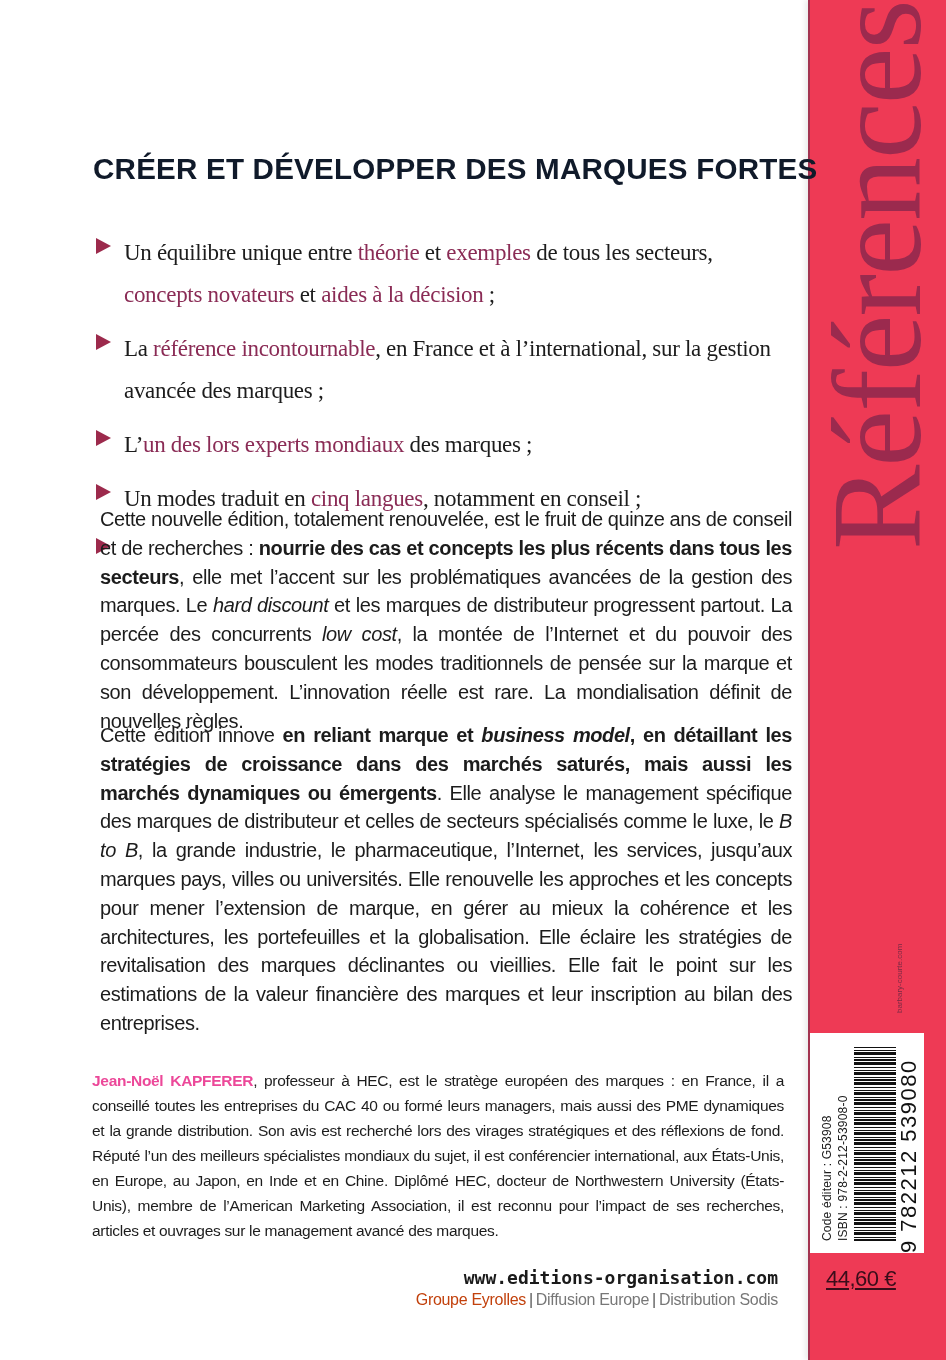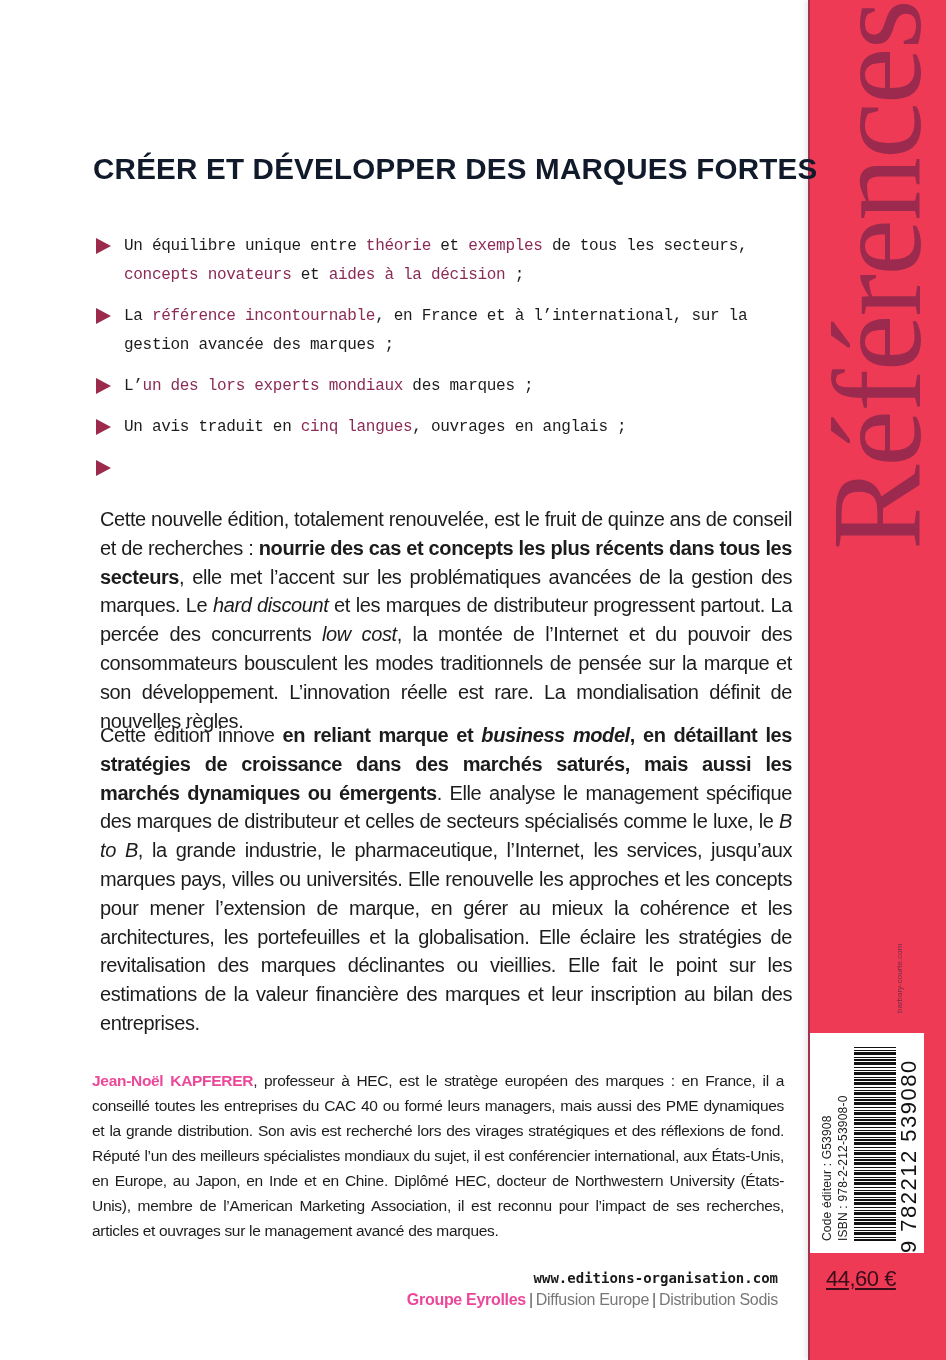--- a/index.html
+++ b/index.html
@@ -19,22 +19,22 @@
     .title {
       position: absolute; left: 93px; top: 153px;
       font-family: "Liberation Sans", sans-serif;
       font-weight: bold; font-size: 29px; letter-spacing: 0.2px;
       color: #101a2a; margin: 0; white-space: nowrap;
       transform: scaleX(1.02); transform-origin: left;
     }
     .bullets { position: absolute; left: 94px; top: 232px; width: 700px; margin: 0; padding: 0; list-style: none; }
     .bullet {
       position: relative; padding-left: 30px;
-      font-family: Liberation Mono, monospace;
-      font-size: 16px; line-height: 29px; color: #1c1c1c;
+      font-family: Liberation Serif, serif;
+      font-size: 23px; line-height: 42px; color: #1c1c1c;
       margin-bottom: 12px; letter-spacing: -0.3px;
     }
     .bullet .tri {
       position: absolute; left: 2px; top: 6px; width: 0; height: 0;
       border-top: 8px solid transparent; border-bottom: 8px solid transparent;
       border-left: 15px solid #9c2a4c;
     }
     .hl { color: #8a2b55; }
     .para {
       position: absolute; left: 92px; width: 692px;
@@ -49,24 +49,24 @@
       position: absolute; left: 92px; top: 1068px; width: 692px;
       font-size: 15.5px; line-height: 25px; color: #1c1c1c;
       text-align: justify; letter-spacing: -0.3px; margin: 0;
     }
     .author .author-name { color: #ec4899; font-weight: bold; }
     .publisher {
       position: absolute; right: 168px; top: 1267px; text-align: right;
     }
     .url {
       font-family: "DejaVu Sans Mono", monospace; font-weight: bold;
-      font-size: 14px; color: #1a1a1a; line-height: 22px;
+      font-size: 18px; color: #1a1a1a; line-height: 22px;
     }
     .distrib { font-size: 16px; color: #777777; line-height: 22px; letter-spacing: -0.3px; }
-    .distrib .group { font-weight: bold; color: #ec4899; }
+    .distrib .group { font-weight: normal; color: #c2410c; }
     .distrib .sep { color: #555; padding: 0 3px; }
     .spine-title {
       position: absolute; left: 818px; top: 550px;
       transform: rotate(-90deg); transform-origin: left top;
       font-family: "Liberation Serif", "DejaVu Serif", serif;
       font-size: 128px; line-height: 118px; color: #9b2a4e;
       white-space: nowrap; letter-spacing: -2px;
       width: 560px; height: 118px;
     }
     .credit {
@@ -103,21 +103,21 @@
 
 <div class="back-cover"></div>
 <div class="spine"></div>
 
 <h1 class="title">CRÉER ET DÉVELOPPER DES MARQUES FORTES</h1>
 
 <ul class="bullets">
   <li class="bullet"><span class="tri"></span><span><span>Un équilibre unique entre </span><span class="hl">théorie</span><span> et </span><span class="hl">exemples</span><span> de tous les secteurs, </span><span class="hl">concepts novateurs</span><span> et </span><span class="hl">aides à la décision</span><span> ;</span></span></li>
   <li class="bullet"><span class="tri"></span><span><span>La </span><span class="hl">référence incontournable</span><span>, en France et à l’international, sur la gestion avancée des marques ;</span></span></li>
   <li class="bullet"><span class="tri"></span><span><span>L’</span><span class="hl">un des lors experts mondiaux</span><span> des marques ;</span></span></li>
-  <li class="bullet"><span class="tri"></span><span><span>Un avis traduit en </span><span class="hl">cinq langues</span><span>, ouvrages en anglais ;</span></span></li>
+  <li class="bullet"><span class="tri"></span><span><span>Un modes traduit en </span><span class="hl">cinq langues</span><span>, notamment en conseil ;</span></span></li>
   <li class="bullet"><span class="tri"></span></li>
 </ul>
 
 <p class="para" id="p1"><span>Cette nouvelle édition, totalement renouvelée, est le fruit de quinze ans de conseil et de recherches : </span><b>nourrie des cas et concepts les plus récents dans tous les secteurs</b><span>, elle met l’accent sur les problématiques avancées de la gestion des marques. Le </span><i>hard discount</i><span> et les marques de distributeur progressent partout. La percée des concurrents </span><i>low cost</i><span>, la montée de l’Internet et du pouvoir des consommateurs bousculent les modes traditionnels de pensée sur la marque et son développement. L’innovation réelle est rare. La mondialisation définit de nouvelles règles.</span></p>
 <p class="para" id="p2"><span>Cette édition innove </span><b>en reliant marque et </b><b style="font-style: italic;">business model</b><b>, en détaillant les stratégies de croissance dans des marchés saturés, mais aussi les marchés dynamiques ou émergents</b><span>. Elle analyse le management spécifique des marques de distributeur et celles de secteurs spécialisés comme le luxe, le </span><i>B to B</i><span>, la grande industrie, le pharmaceutique, l’Internet, les services, jusqu’aux marques pays, villes ou universités. Elle renouvelle les approches et les concepts pour mener l’extension de marque, en gérer au mieux la cohérence et les architectures, les portefeuilles et la globalisation. Elle éclaire les stratégies de revitalisation des marques déclinantes ou vieillies. Elle fait le point sur les estimations de la valeur financière des marques et leur inscription au bilan des entreprises.</span></p>
 
 <p class="author"><span class="author-name">Jean-Noël KAPFERER</span><span>, professeur à HEC, est le stratège européen des marques : en France, il a conseillé toutes les entreprises du CAC 40 ou formé leurs managers, mais aussi des PME dynamiques et la grande distribution. Son avis est recherché lors des virages stratégiques et des réflexions de fond. Réputé l’un des meilleurs spécialistes mondiaux du sujet, il est conférencier international, aux États-Unis, en Europe, au Japon, en Inde et en Chine. Diplômé HEC, docteur de Northwestern University (États-Unis), membre de l’American Marketing Association, il est reconnu pour l’impact de ses recherches, articles et ouvrages sur le management avancé des marques.</span></p>
 
 <div class="publisher">
   <div class="url">www.editions-organisation.com</div>

